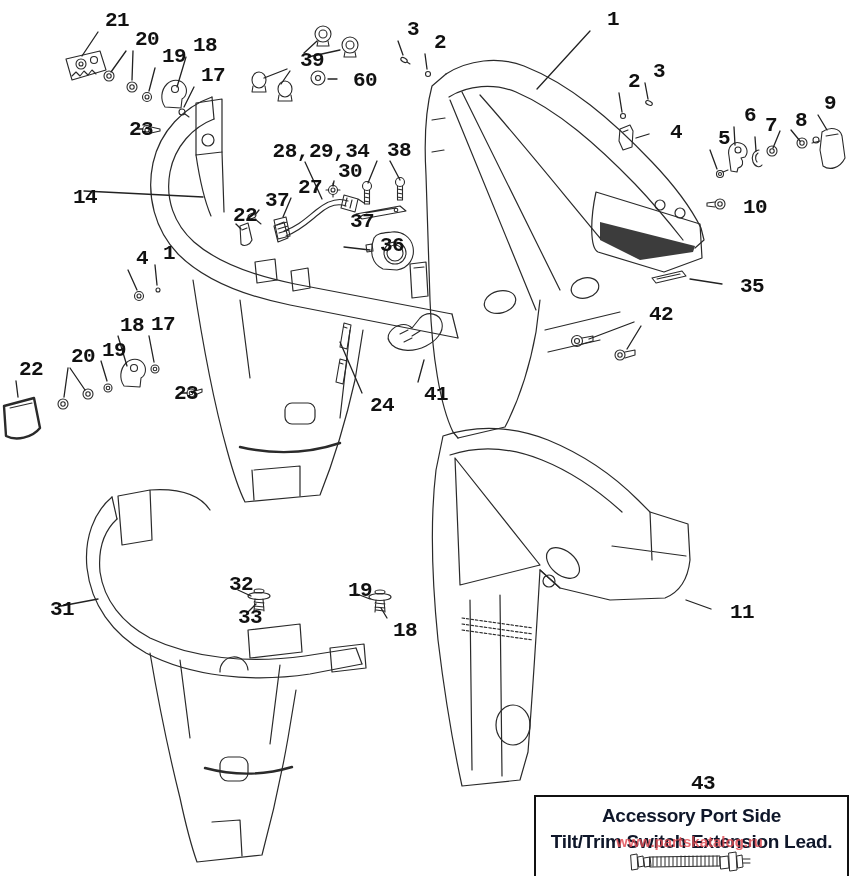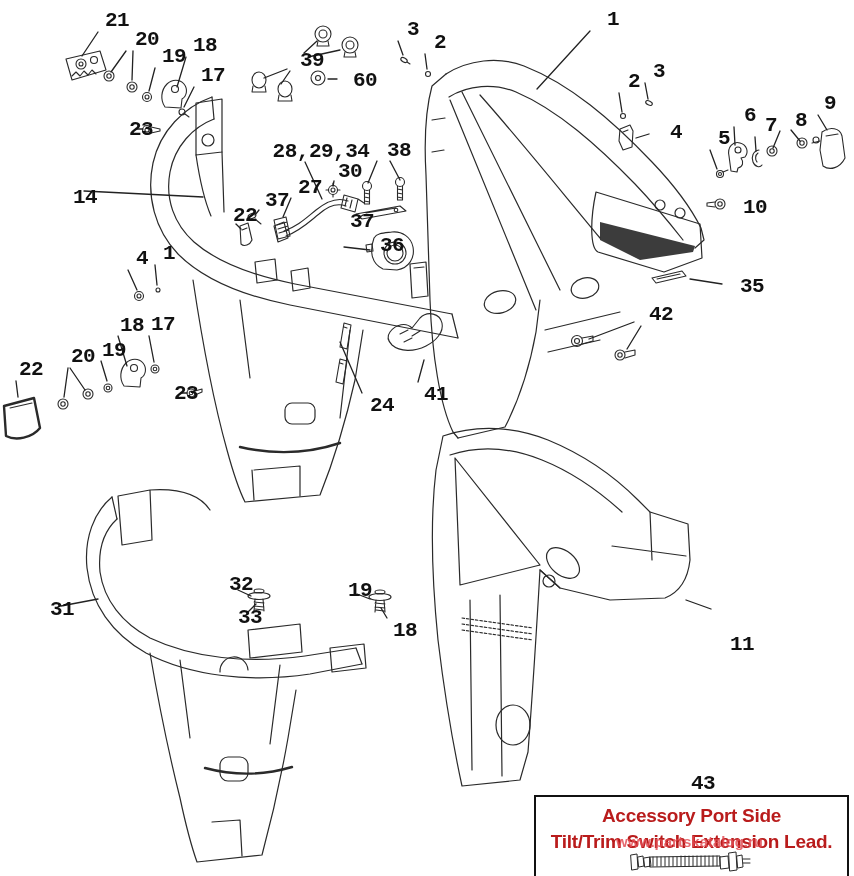--- a/index.html
+++ b/index.html
@@ -12,21 +12,21 @@
     position:absolute;transform:translate(-50%,-50%);
     font-weight:bold;font-size:21px;color:#111;line-height:1;
     letter-spacing:-0.5px;white-space:nowrap;z-index:3;
   }
   #note-box{
     position:absolute;left:534px;top:795px;width:311px;height:77px;
     border:2px solid #111;background:transparent;z-index:2;
     text-align:center;padding-top:6px;box-sizing:content-box;
   }
   .note-line{
-    font-weight:bold;font-size:19px;color:#b91c1c;line-height:26px;
+    font-weight:bold;font-size:19px;color:#0f172a;line-height:26px;
     letter-spacing:-0.3px;white-space:nowrap;
   }
   #watermark{
     position:absolute;left:616px;top:833px;z-index:4;
     font-weight:bold;font-size:15px;letter-spacing:0px;
     color:rgba(226,74,82,0.82);white-space:nowrap;
   }
   #callouts{position:absolute;left:16px;top:0;width:854px;height:688px;z-index:3;pointer-events:none;font-family:Liberation Mono, monospace;}
 </style>
 </head>
@@ -411,21 +411,21 @@
       <div class="callout" style="left: 98px; top: 350px;">19</div>
       <div class="callout" style="left: 15px; top: 369px;">22</div>
       <div class="callout" style="left: 170px; top: 393px;">23</div>
       <div class="callout" style="left: 366px; top: 405px;">24</div>
       <div class="callout" style="left: 420px; top: 394px; text-align: right;">41</div>
       <div class="callout" style="left: 46px; top: 609px;">31</div>
       <div class="callout" style="left: 225px; top: 584px;">32</div>
       <div class="callout" style="left: 234px; top: 617px;">33</div>
       <div class="callout" style="left: 344px; top: 590px;">19</div>
       <div class="callout" style="left: 389px; top: 630px;">18</div>
-      <div class="callout" style="left: 726px; top: 612px; margin-top: 32px;">11</div>
+      <div class="callout" style="left: 726px; top: 612px;">11</div>
       <div class="callout" style="left: 687px; top: 783px;">43</div>
     </div>
 
   <div id="note-box">
     <div class="note-line">Accessory Port Side</div>
     <div class="note-line">Tilt/Trim Switch Extension Lead.</div>
   </div>
 
   <div id="watermark">www.partskatalog.ru</div>
 </div>

